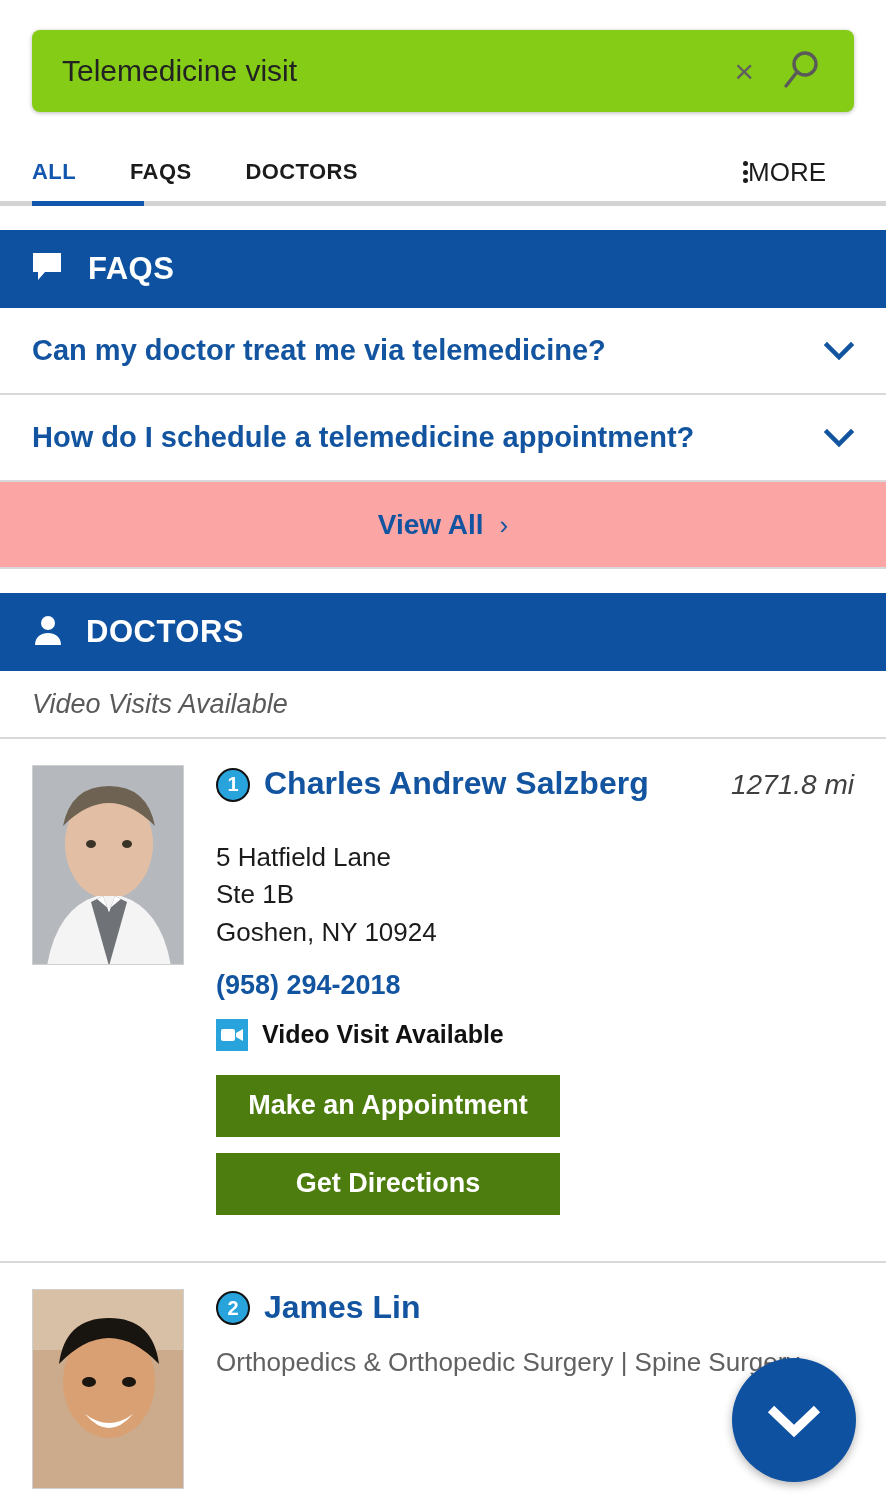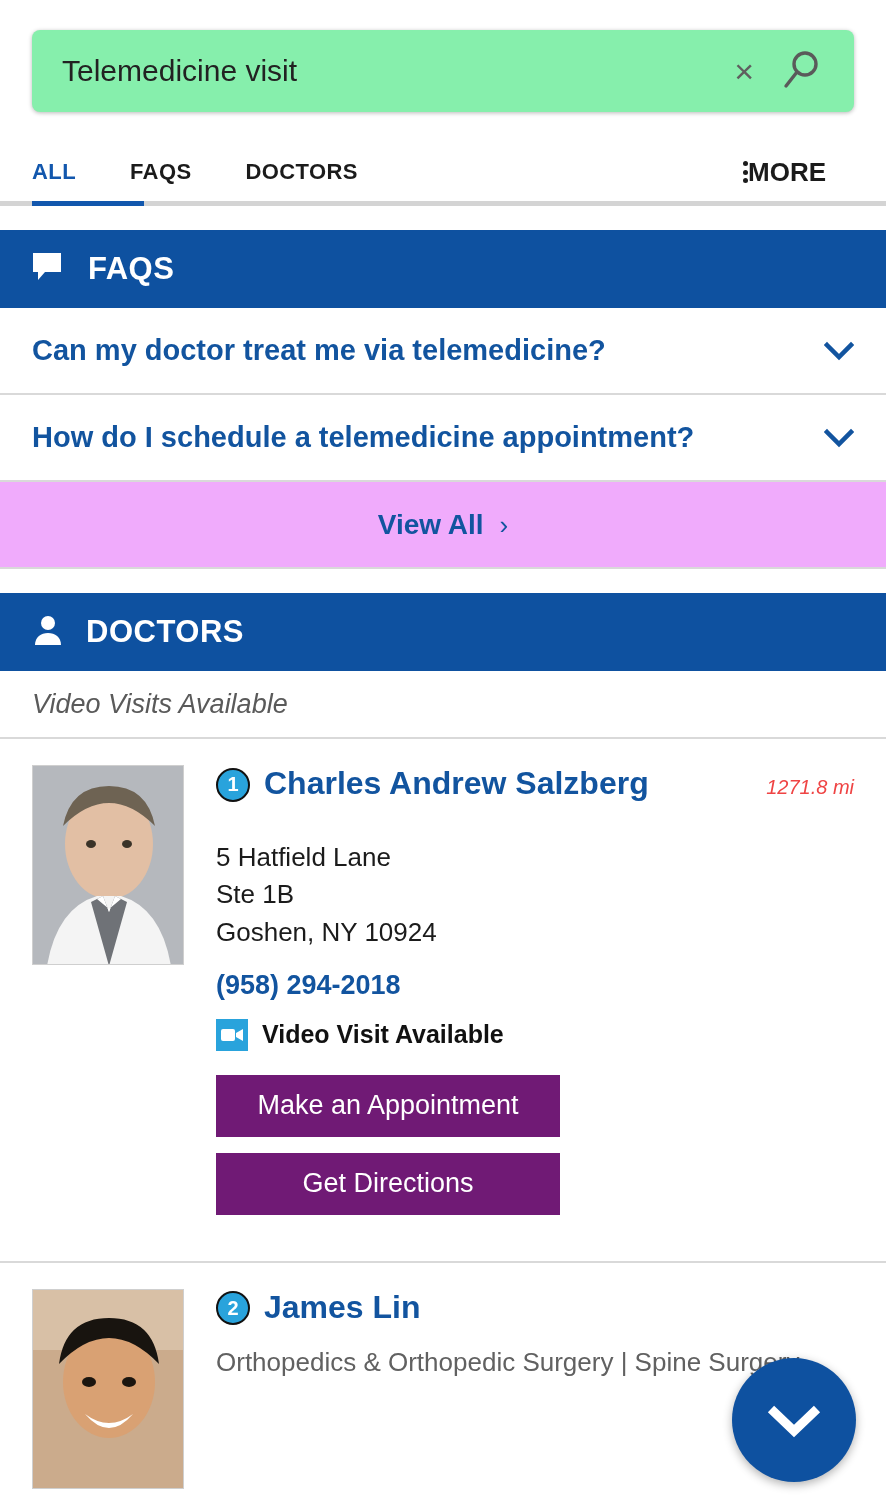--- a/index.html
+++ b/index.html
@@ -11,21 +11,21 @@
     overflow: hidden;
   }
   body { position: relative; }
 
   
   .search-wrap {
     padding: 30px 32px 0 32px;
   }
   .search-box {
     height: 82px;
-    background: #86efac;
+    background: #84cc16;
     border-radius: 8px;
     box-shadow: 0 1px 4px rgba(0,0,0,0.28);
     display: flex;
     align-items: center;
     padding: 0 26px 0 30px;
   }
   .search-input {
     flex: 1;
     border: none;
     outline: none;
@@ -69,21 +69,21 @@
     cursor: pointer;
     white-space: nowrap;
   }
   .tab.active { color: #1257ad; }
   .tab-more {
     margin-left: auto;
     margin-right: 28px;
     display: flex;
     align-items: center;
     font-size: 26px;
-    font-weight: bold;
+    font-weight: normal;
     color: #1b1b1b;
     cursor: pointer;
   }
   .kebab {
     display: inline-flex;
     flex-direction: column;
     justify-content: space-between;
     height: 22px;
   }
   .kebab i {
@@ -139,21 +139,21 @@
     font-size: 29px;
     font-weight: bold;
     color: #12549f;
     line-height: 1.2;
   }
   .chev-down {
     width: 30px; height: 20px;
     flex-shrink: 0;
   }
   .view-all-row {
-    background: #f0abfc;
+    background: #fca5a5;
     height: 87px;
     display: flex;
     align-items: center;
     justify-content: center;
     border-bottom: 2px solid #d9d9d9;
     cursor: pointer;
   }
   .view-all-txt {
     font-size: 28px;
     font-weight: bold;
@@ -218,22 +218,22 @@
   .doc-name {
     font-size: 32px;
     font-weight: bold;
     color: #12549f;
     cursor: pointer;
     white-space: nowrap;
   }
   .doc-dist {
     margin-left: auto;
     font-style: italic;
-    font-size: 20px;
-    color: #ef4444;
+    font-size: 28px;
+    color: #404040;
     white-space: nowrap;
     padding-left: 12px;
   }
   .doc-spec {
     margin-top: 16px;
     font-size: 26px;
     color: #616161;
     line-height: 1.45;
   }
   .doc-addr {
@@ -268,24 +268,24 @@
     font-weight: bold;
     color: #111111;
   }
   .btn-stack { margin-top: 24px; }
   .btn-pink {
     display: flex;
     align-items: center;
     justify-content: center;
     width: 344px;
     height: 62px;
-    background: #701a75;
+    background: #4d7c0f;
     color: #ffffff;
     font-size: 27px;
-    font-weight: normal;
+    font-weight: bold;
     border: none;
     cursor: pointer;
     font-family: "Liberation Sans", sans-serif;
     margin-bottom: 16px;
   }
 
   
   .fab {
     position: absolute;
     right: 30px;

